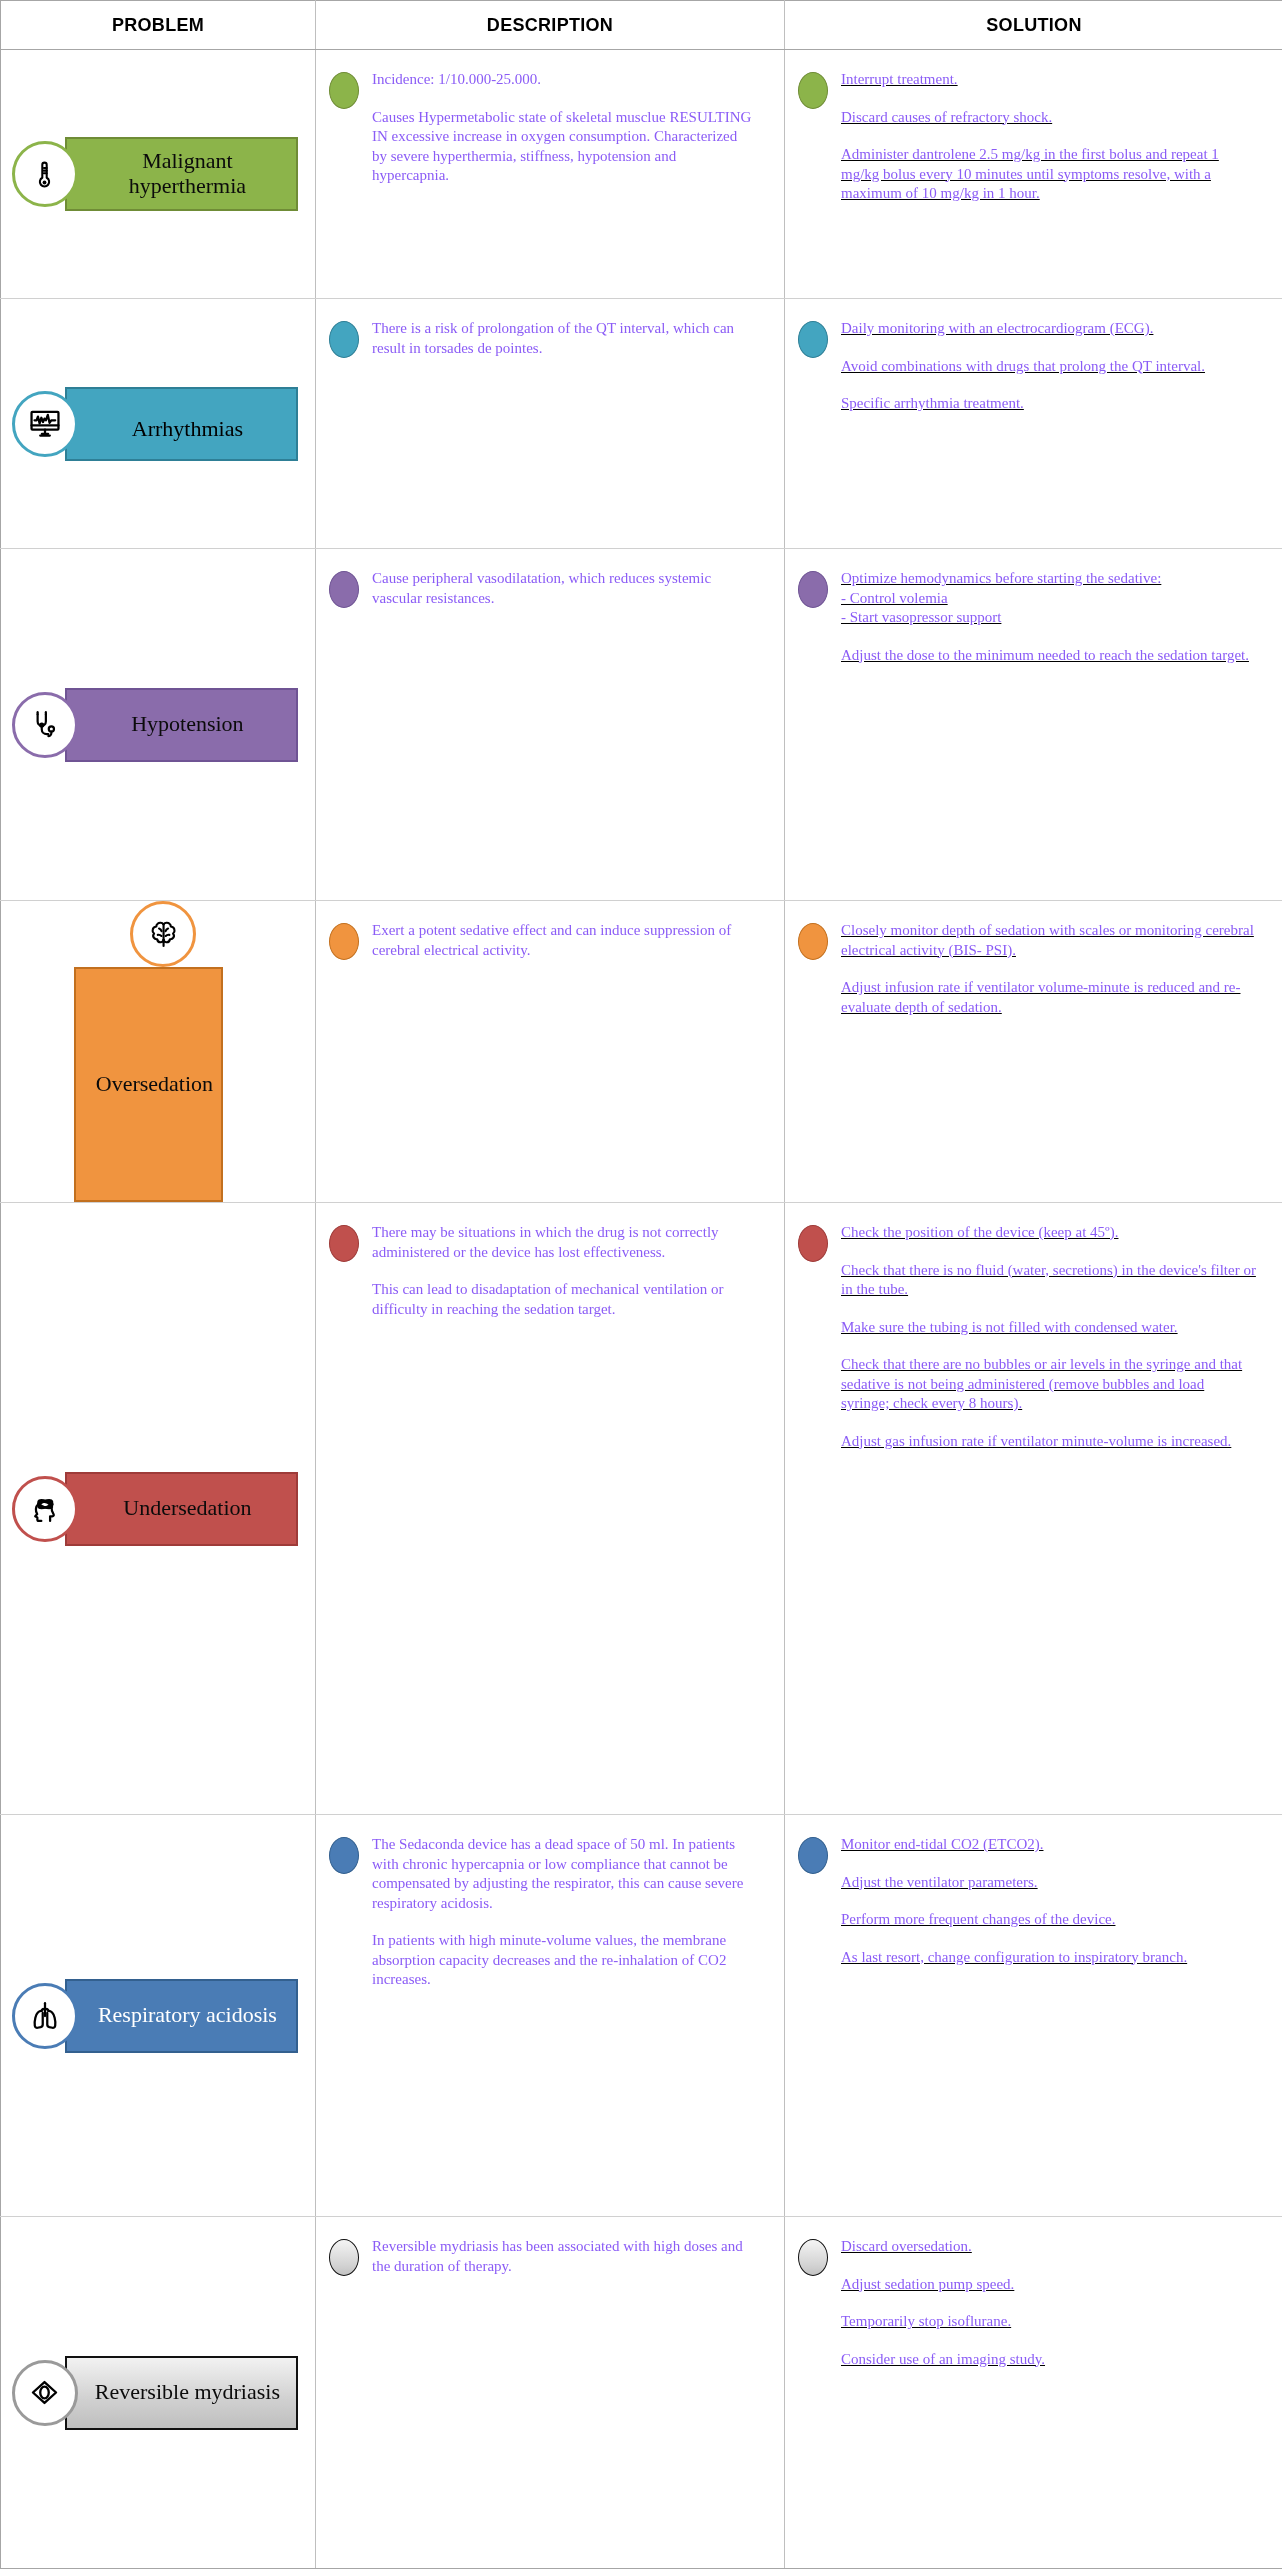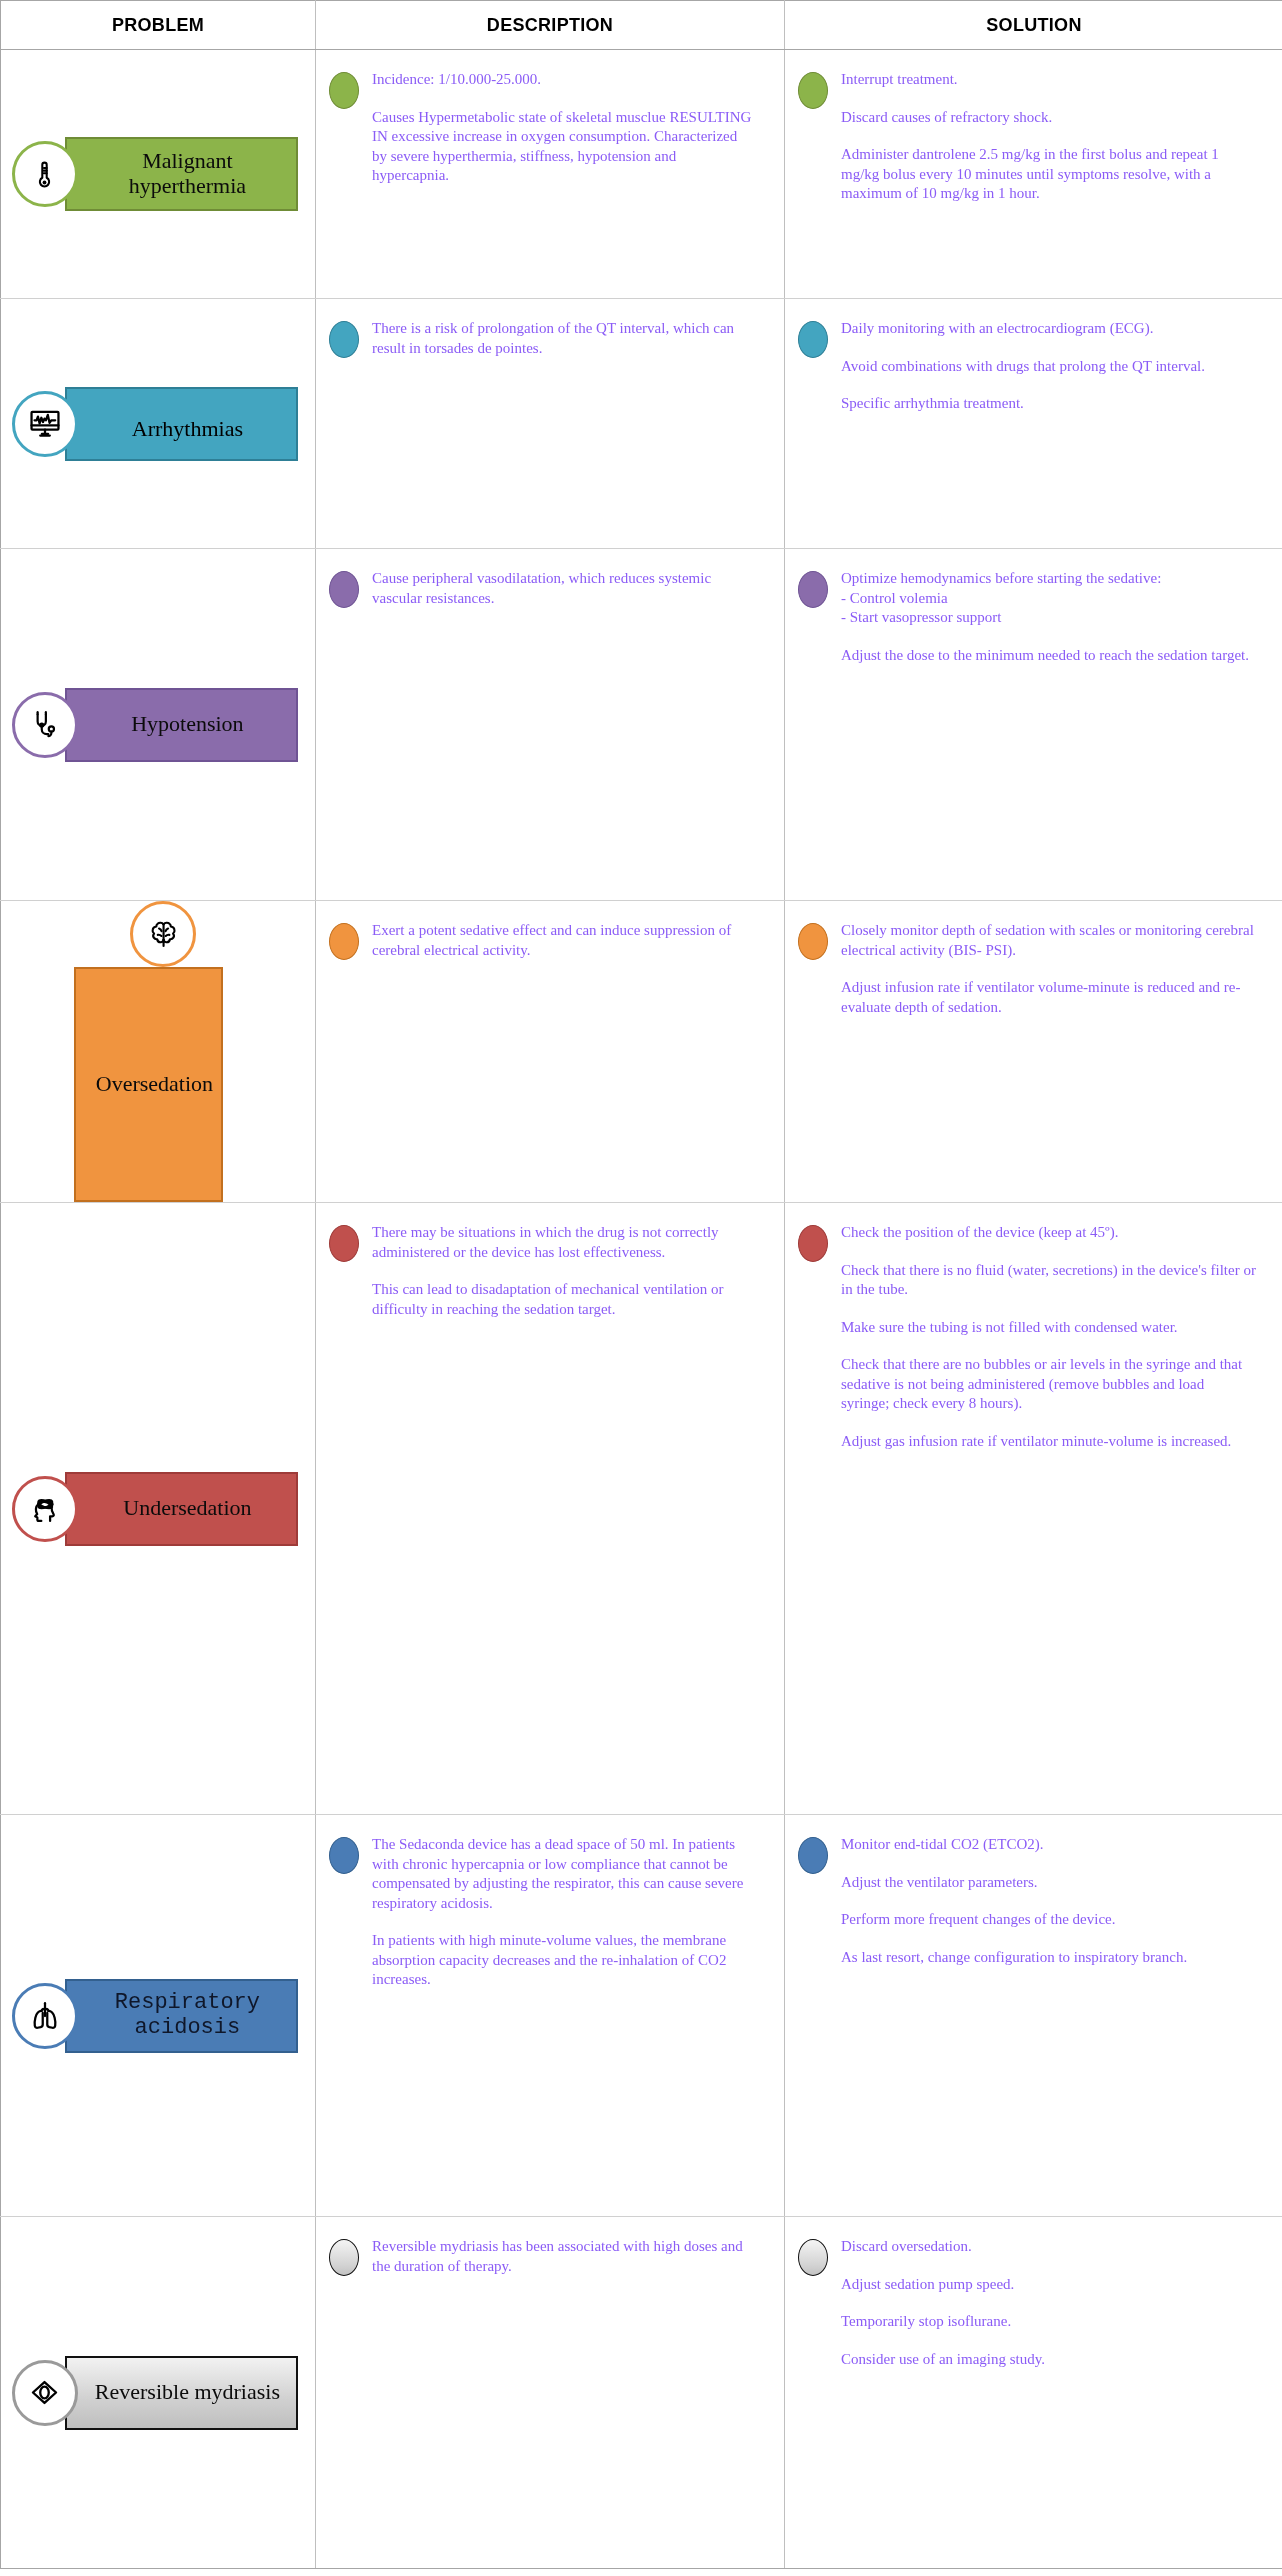--- a/index.html
+++ b/index.html
@@ -44,21 +44,21 @@
 
   tbody td {
     border-left: 0.6px solid #bfbfbf;
     border-right: 0.6px solid #bfbfbf;
     border-bottom: 0.6px solid #d0d0d0;
     vertical-align: top;
     padding: 0;
     background: #ffffff;
   }
   tbody td.cell-problem { border-left: 1.8px solid #a6a6a6; }
-  tbody td.cell-sol     { border-right: 1.8px solid #a6a6a6; }
+  tbody td.cell-sol     { border-right: 1.8px solid #a6a6a6; text-decoration: underline; }
   tbody tr:last-child td { border-bottom: 1.8px solid #a6a6a6; }
 
   
   .problem-wrap {
     position: relative;
     display: flex;
     align-items: center;
     padding: 0 0 0 10.7px;
     box-sizing: border-box;
   }
@@ -347,21 +347,21 @@
         <div class="icon-badge" style="border-color:#4a7cb5;">
           <svg width="34" height="34" viewBox="0 0 24 24" fill="none" stroke="#000" stroke-width="1.6" stroke-linecap="round" stroke-linejoin="round">
                   <line x1="12" y1="3" x2="12" y2="12"></line>
                   <path d="M9.6 8.4c0-1 .9-1.6 1.6-1.2"></path>
                   <path d="M14.4 8.4c0-1-.9-1.6-1.6-1.2"></path>
                   <path d="M9.6 8.4C8 8.4 6 10 5.2 13.2c-.5 2-.6 4-.4 5.6.1 1 1 1.7 2 1.5l2.1-.4c.9-.2 1.5-1 1.5-1.9V9.8"></path>
                   <path d="M14.4 8.4c1.6 0 3.6 1.6 4.4 4.8.5 2 .6 4 .4 5.6-.1 1-1 1.7-2 1.5l-2.1-.4c-.9-.2-1.5-1-1.5-1.9V9.8"></path>
                 </svg>
         </div>
         <div class="label-plate" style="background:#4a7cb5;border-color:#33608f;">
-          <span style="color:#0f172a;font-family:Liberation Mono, monospace;">Respiratory acidosis</span>
+          <span style="color:#ffffff;">Respiratory acidosis</span>
         </div>
       </div>
     </td>
     <td class="cell-desc">
       <div class="text-wrap">
         <div class="bullet-dot" style="background:#4a7cb5;border-color:#33608f;"></div>
         <div class="para-stack">
                 <p>The Sedaconda device has a dead space of 50 ml. In patients with chronic hypercapnia or low compliance that cannot be compensated by adjusting the respirator, this can cause severe respiratory acidosis.</p>
                 <p>In patients with high minute-volume values, the membrane absorption capacity decreases and the re-inhalation of CO2 increases.</p>
               </div>

